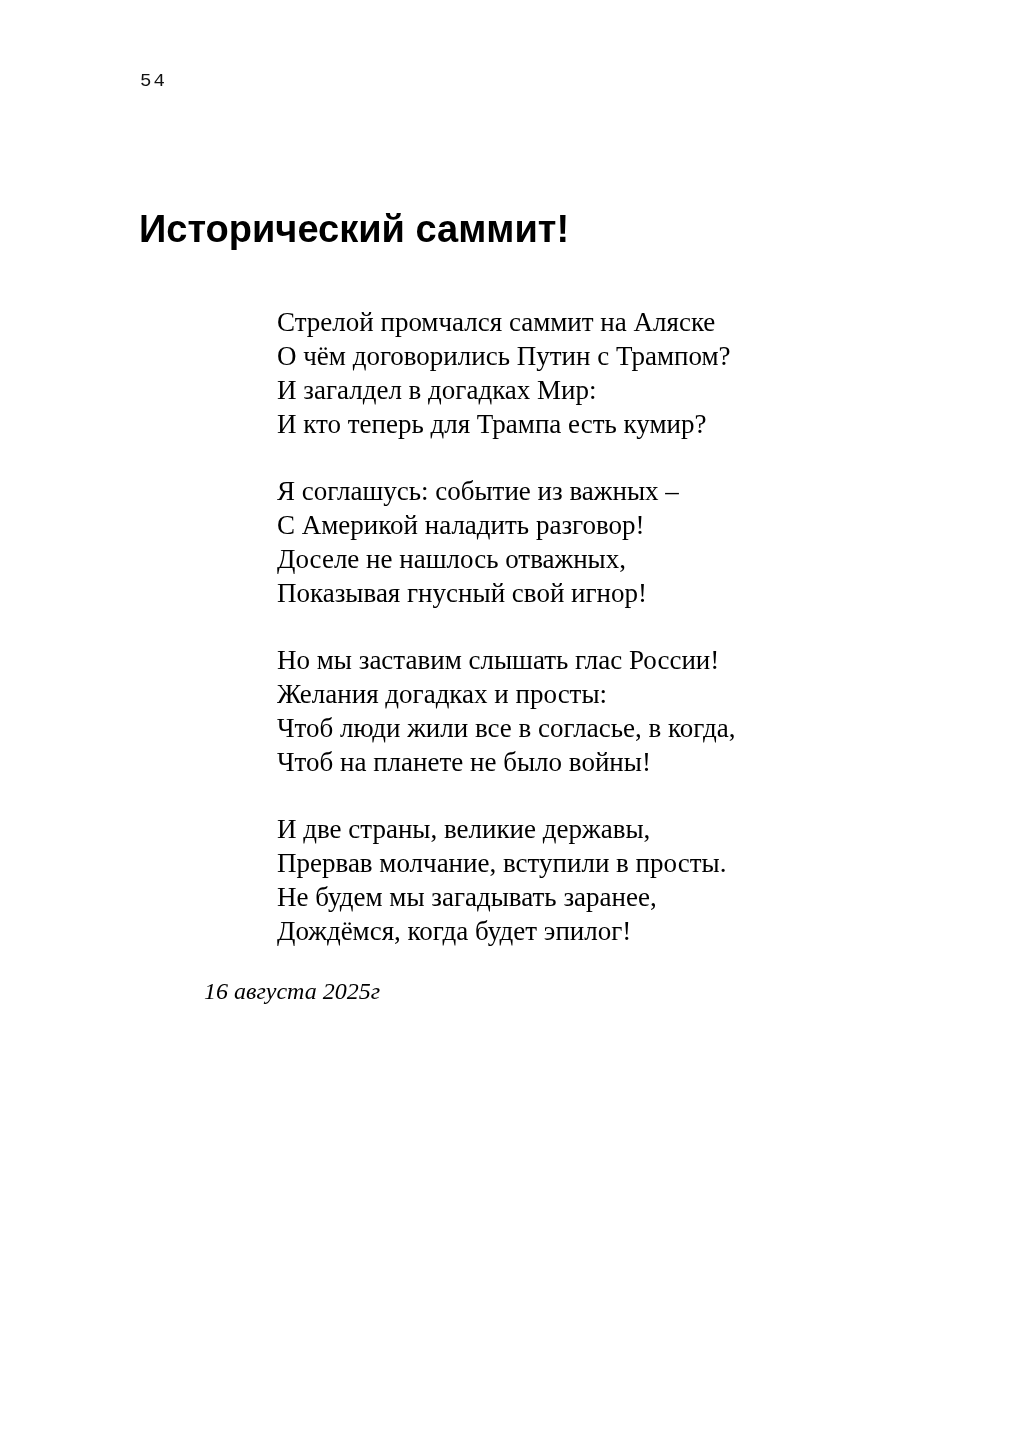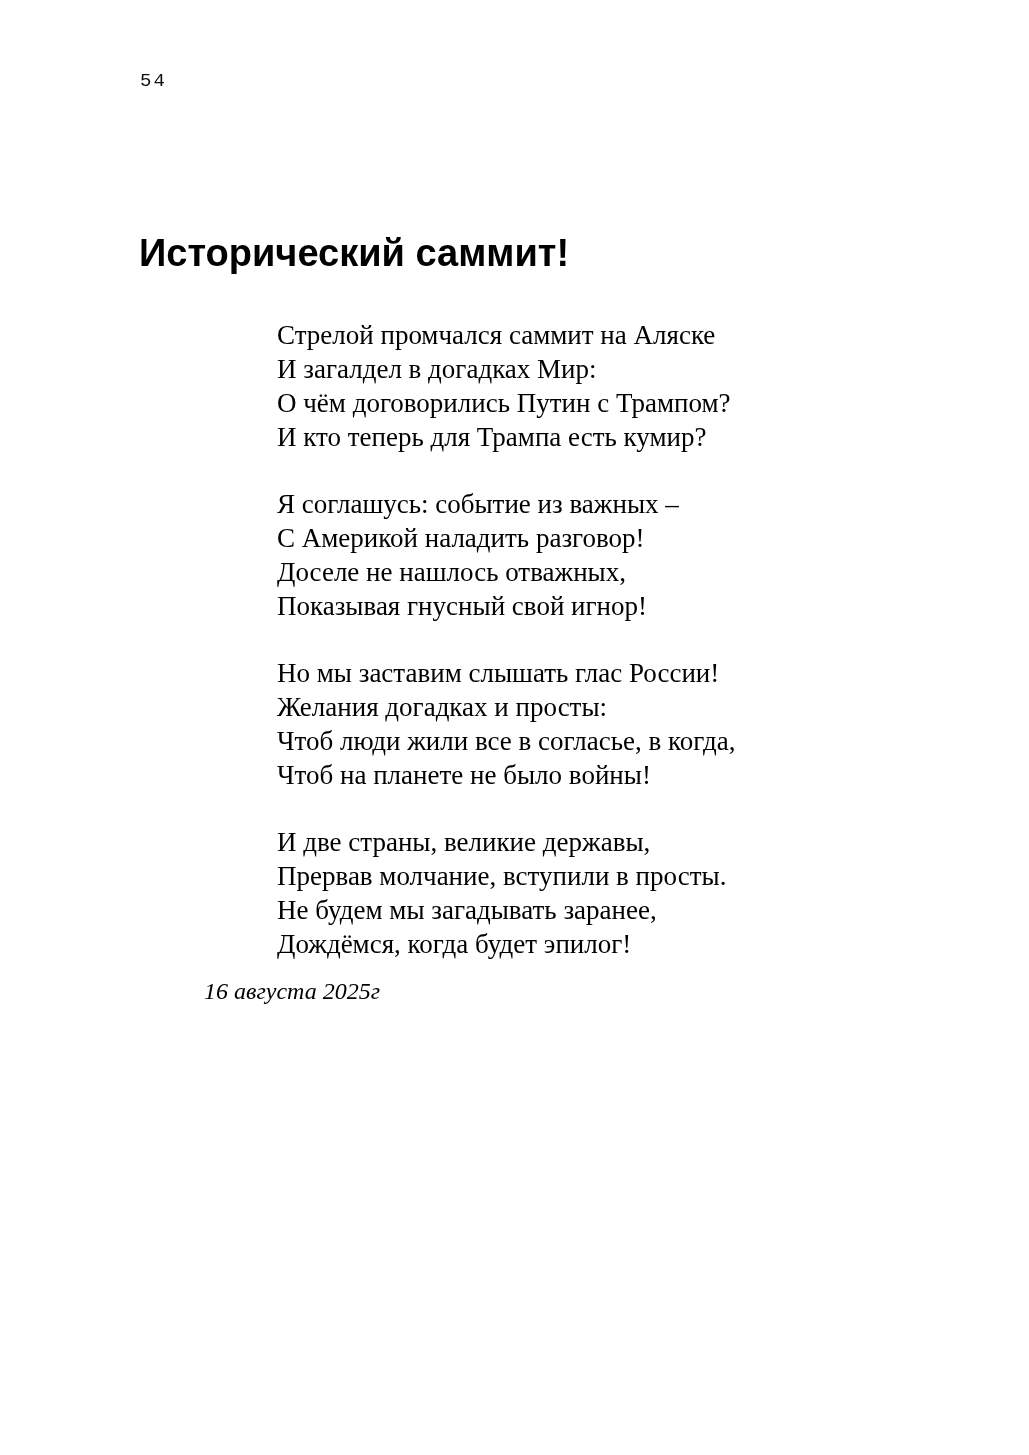--- a/index.html
+++ b/index.html
@@ -20,37 +20,37 @@
       top: 70px;
       font-family: "Liberation Mono", "DejaVu Sans Mono", monospace;
       font-size: 19px;
       letter-spacing: 2px;
       color: #111111;
       text-align: right;
     }
     .title {
       position: absolute;
       left: 139px;
-      top: 232px;
+      top: 208px;
       margin: 0;
       font-family: "Liberation Sans", "DejaVu Sans", sans-serif;
       font-weight: bold;
       font-size: 38px;
       letter-spacing: 0px;
       white-space: nowrap;
     }
     .poem {
       position: absolute;
       left: 277px;
       top: 305px;
       font-family: "Liberation Serif", "DejaVu Serif", serif;
       font-size: 27px;
     }
     .stanza {
-      margin: 13px 0 33px 0;
+      margin: 0 0 33px 0;
     }
     .line {
       height: 34px;
       line-height: 34px;
       white-space: nowrap;
     }
     .date {
       position: absolute;
       left: 172px;
       top: 978px;
@@ -65,22 +65,22 @@
 <body>
 
 <div>
   <div class="page-number">54</div>
 
   <h1 class="title">Исторический саммит!</h1>
 
   <div class="poem">
     <div class="stanza">
       <div class="line">Стрелой промчался саммит на Аляске</div>
+      <div class="line">О чём договорились Путин с Трампом?</div>
       <div class="line">И загалдел в догадках Мир:</div>
-      <div class="line">О чём договорились Путин с Трампом?</div>
       <div class="line">И кто теперь для Трампа есть кумир?</div>
     </div>
     <div class="stanza">
       <div class="line">Я соглашусь: событие из важных –</div>
       <div class="line">С Америкой наладить разговор!</div>
       <div class="line">Доселе не нашлось отважных,</div>
       <div class="line">Показывая гнусный свой игнор!</div>
     </div>
     <div class="stanza">
       <div class="line">Но мы заставим слышать глас России!</div>

